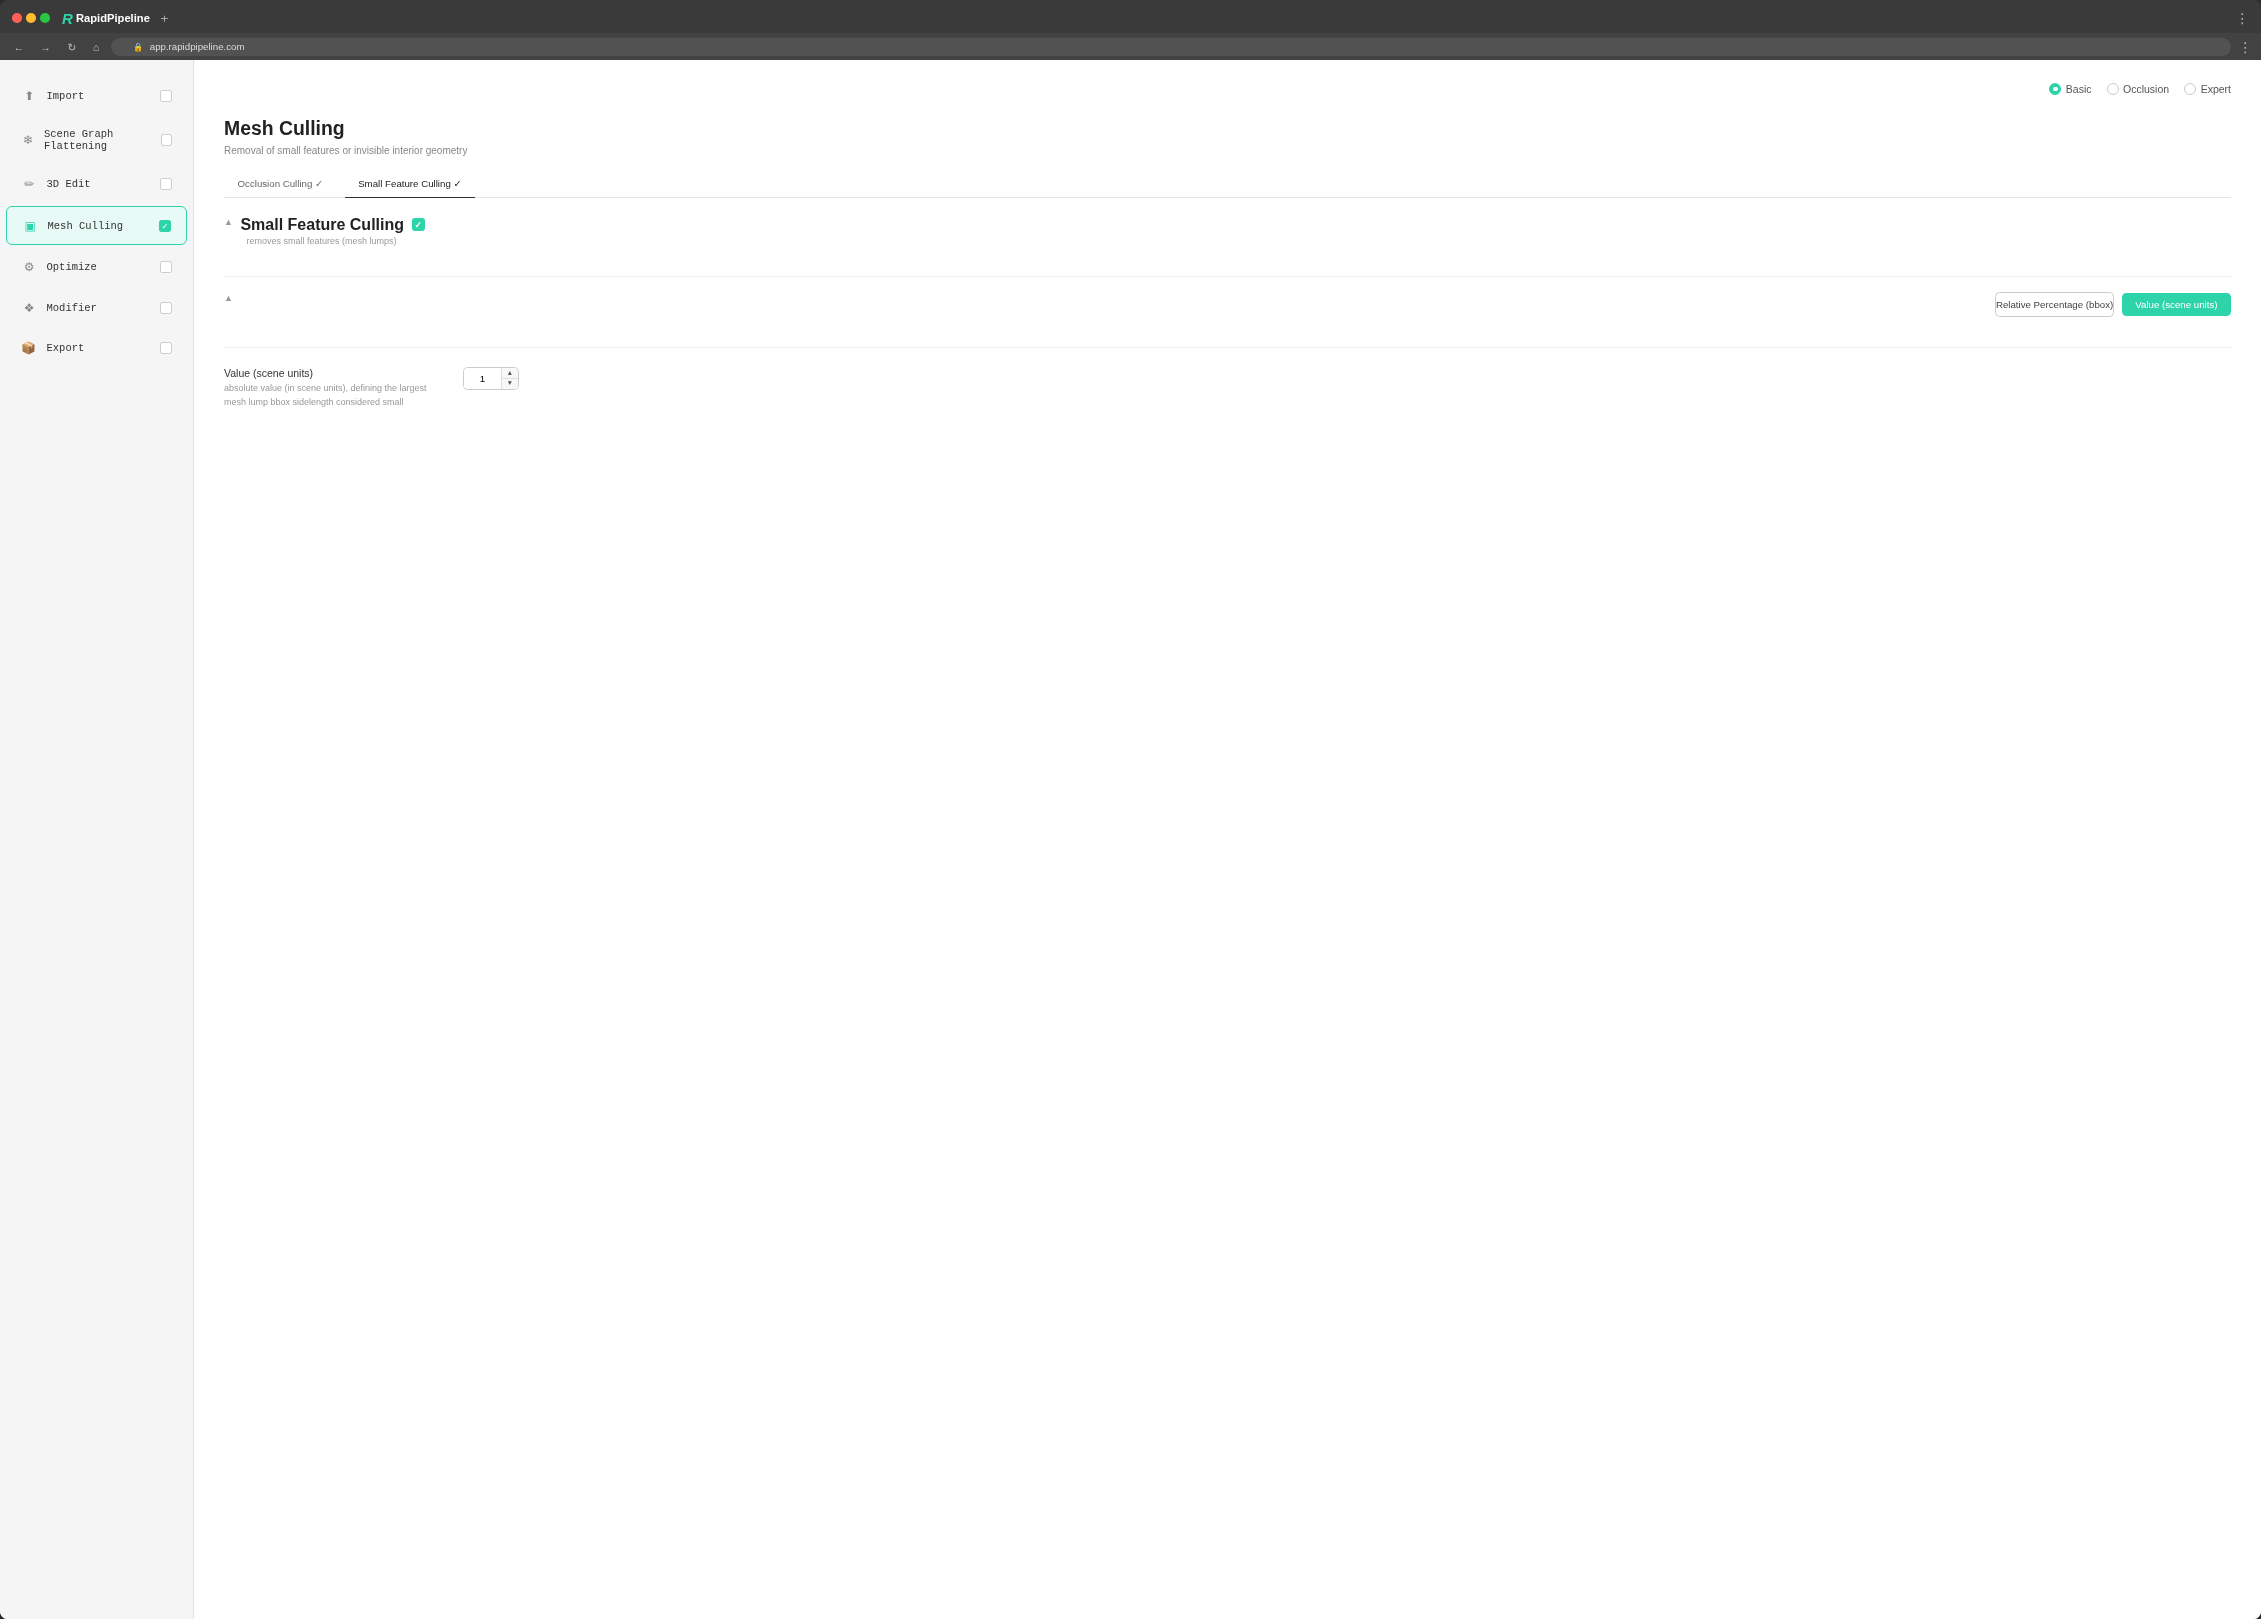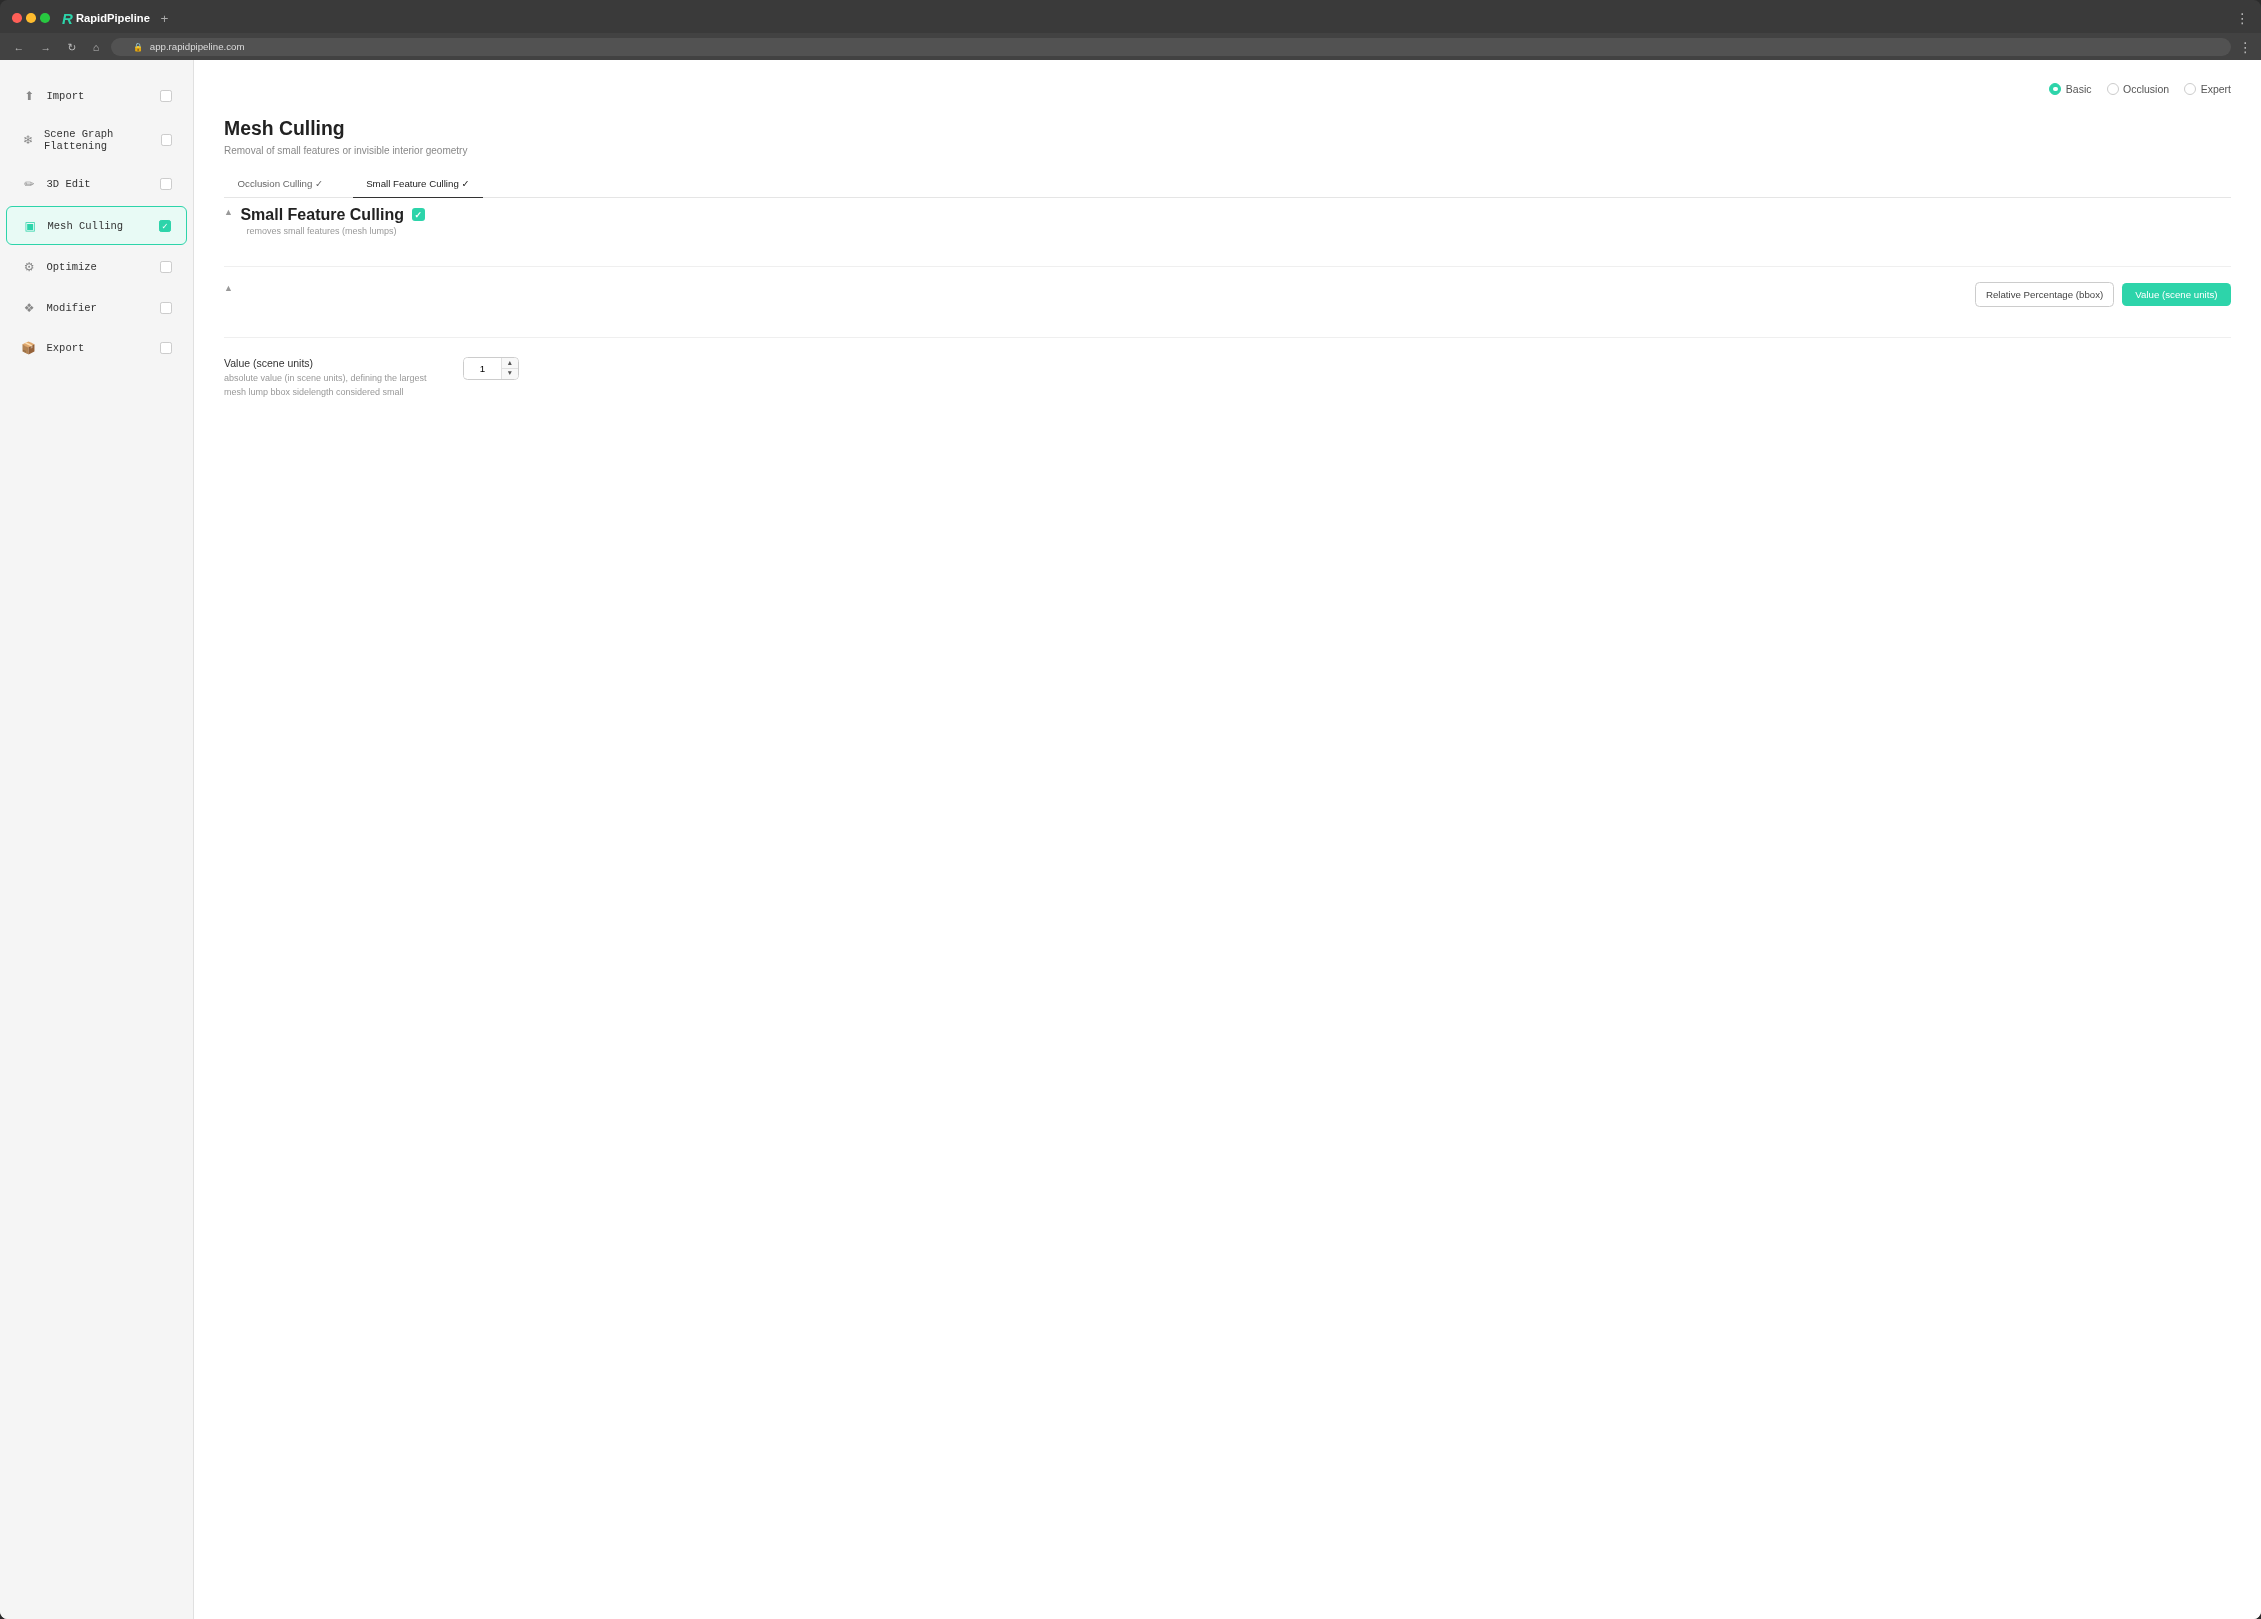--- a/index.html
+++ b/index.html
@@ -235,23 +235,23 @@
       margin-bottom: 4.5px;
     }
     .page-subtitle {
       font-size: 10px;
       color: #888;
     }
 
     
     .tabs {
       display: flex;
-      gap: 16px;
+      gap: 8px;
       border-bottom: 1.1px solid #e5e5e5;
-      margin-bottom: 8px;
+      margin-bottom: 18px;
       align-items: center;
     }
     .tab {
       padding: 7.5px 13.5px;
       font-size: 9.7px;
       color: #666;
       cursor: pointer;
       border-bottom: 1.5px solid transparent;
       margin-bottom: -1.1px;
     }
@@ -339,21 +339,21 @@
       line-height: 1.5;
     }
     .field-control {
       display: flex;
       align-items: center;
       gap: 7.5px;
     }
 
     
     .btn-outline {
-      padding: 6px 10px;
+      padding: 6px 0;
       border: 1.1px solid #ccc;
       border-radius: 4.5px;
       background: #fff;
       font-size: 9.7px;
       color: #444;
       cursor: pointer;
     }
     .btn-primary {
       padding: 6px 13.5px;
       border: none;

